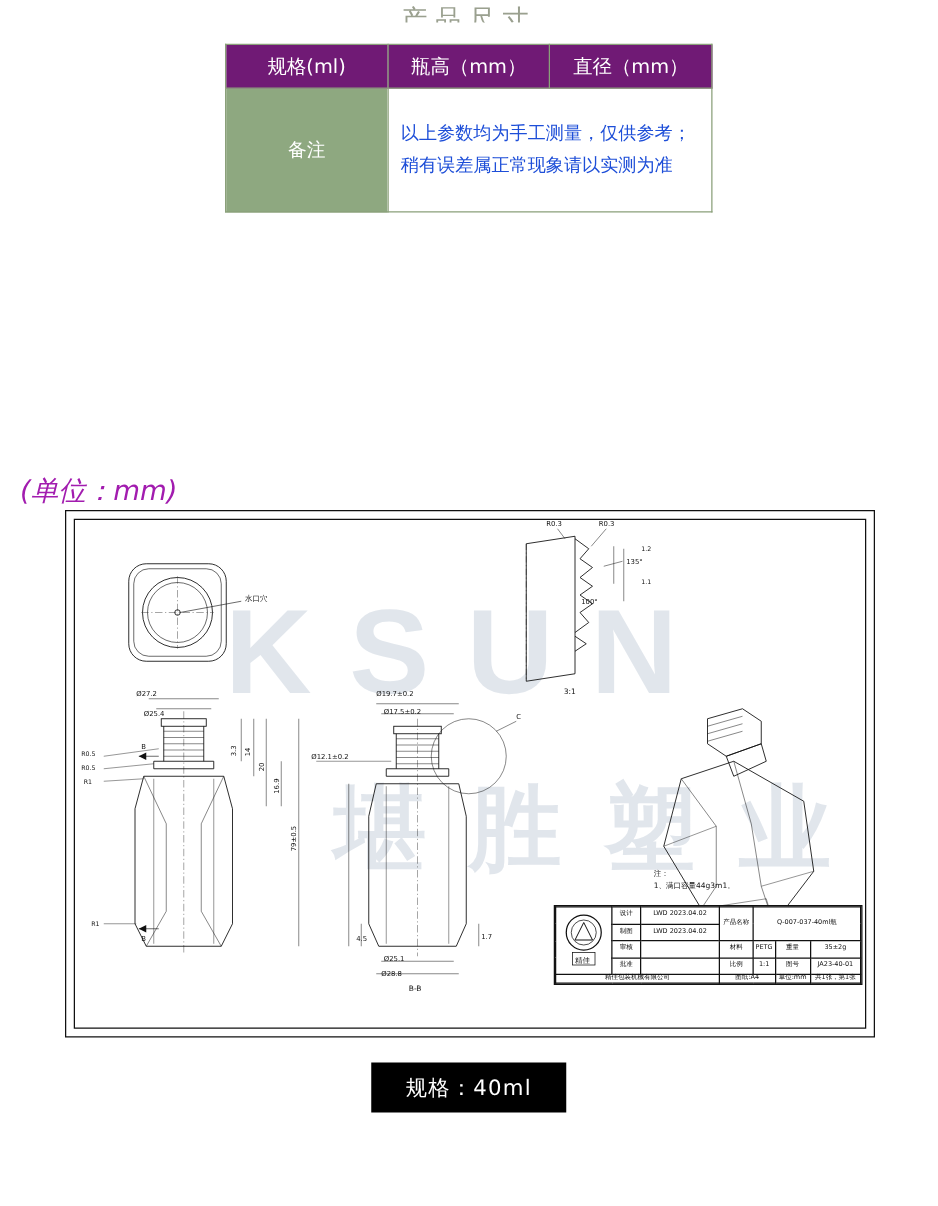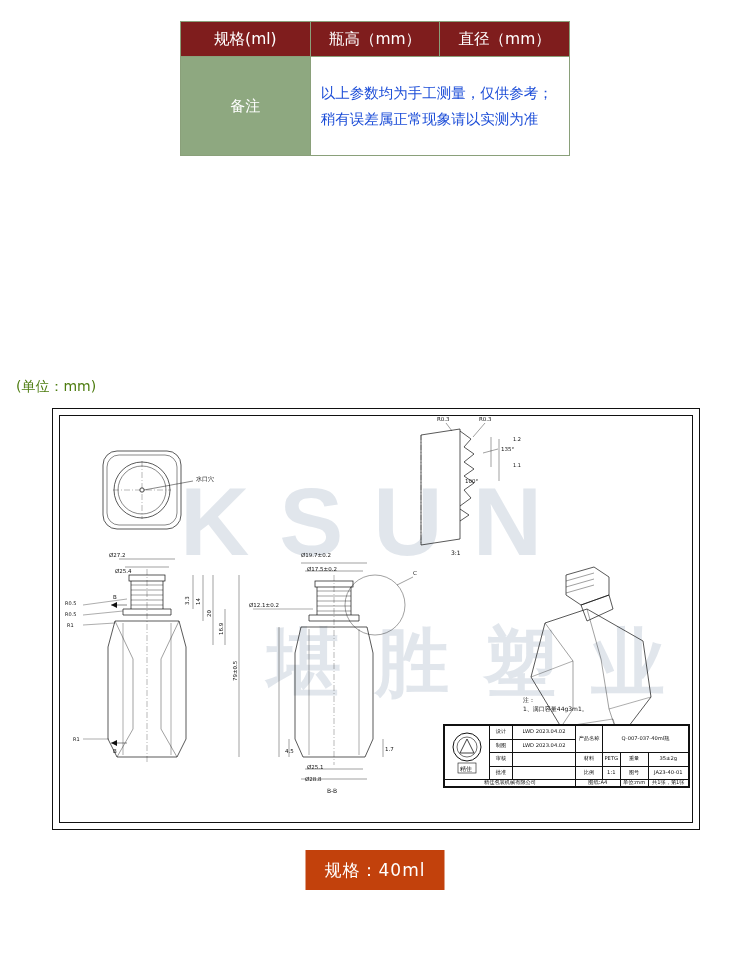--- a/index.html
+++ b/index.html
@@ -52,21 +52,21 @@
   table.spec td {
     border: 1px solid #8aa07a;
     text-align: center;
     font-size: 15px;
     font-family: "DejaVu Sans", sans-serif;
     color: #333;
     padding: 0;
     height: 32px;
   }
   table.spec td.head {
-    background: #7f1d1d;
+    background: #701a75;
     color: #ffffff;
     font-size: 15.5px;
     height: 34px;
   }
   table.spec td.val {
     background: #ffffff;
     color: #333;
   }
   table.spec td.note-label {
     background: #8ea880;
@@ -83,23 +83,24 @@
     font-size: 14.5px;
     color: #1d4ed8;
     height: 86px;
   }
 
   
   .unit-label {
     position: absolute;
     left: 16px;
     top: 378px;
-    font-size: 14px;
-    color: #4d7c0f;
-    font-family: "DejaVu Sans", sans-serif;
+    font-size: 22px;
+    color: #a21caf;
+    font-family: "DejaVu Sans", sans-serif;
+    font-style: italic;
   }
 
   
   .drawing {
     position: absolute;
     left: 52px;
     top: 408px;
     width: 646px;
     height: 420px;
     border: 1px solid #111;
@@ -194,36 +195,37 @@
     color: #111;
     font-family: "DejaVu Sans", sans-serif;
   }
 
   
   .footer-badge {
     position: absolute;
     left: 50%;
     transform: translateX(-50%);
     top: 850px;
-    width: 139px;
+    width: 156px;
     height: 40px;
-    background: #c2410c;
+    background: #000000;
     color: #ffffff;
     font-size: 17px;
     display: flex;
     align-items: center;
     justify-content: center;
     font-family: "DejaVu Sans", sans-serif;
     letter-spacing: 1px;
   }
 </style>
 </head>
 <body>
 
 <div class="header">
+  <div class="cn-title">产品尺寸</div>
 </div>
 
 <div class="spec-table-wrap">
   <table class="spec">
     <tbody>
         <tr>
       <td class="head">规格(ml)</td>
       <td class="head">瓶高（mm）</td>
       <td class="head">直径（mm）</td>
     </tr>

